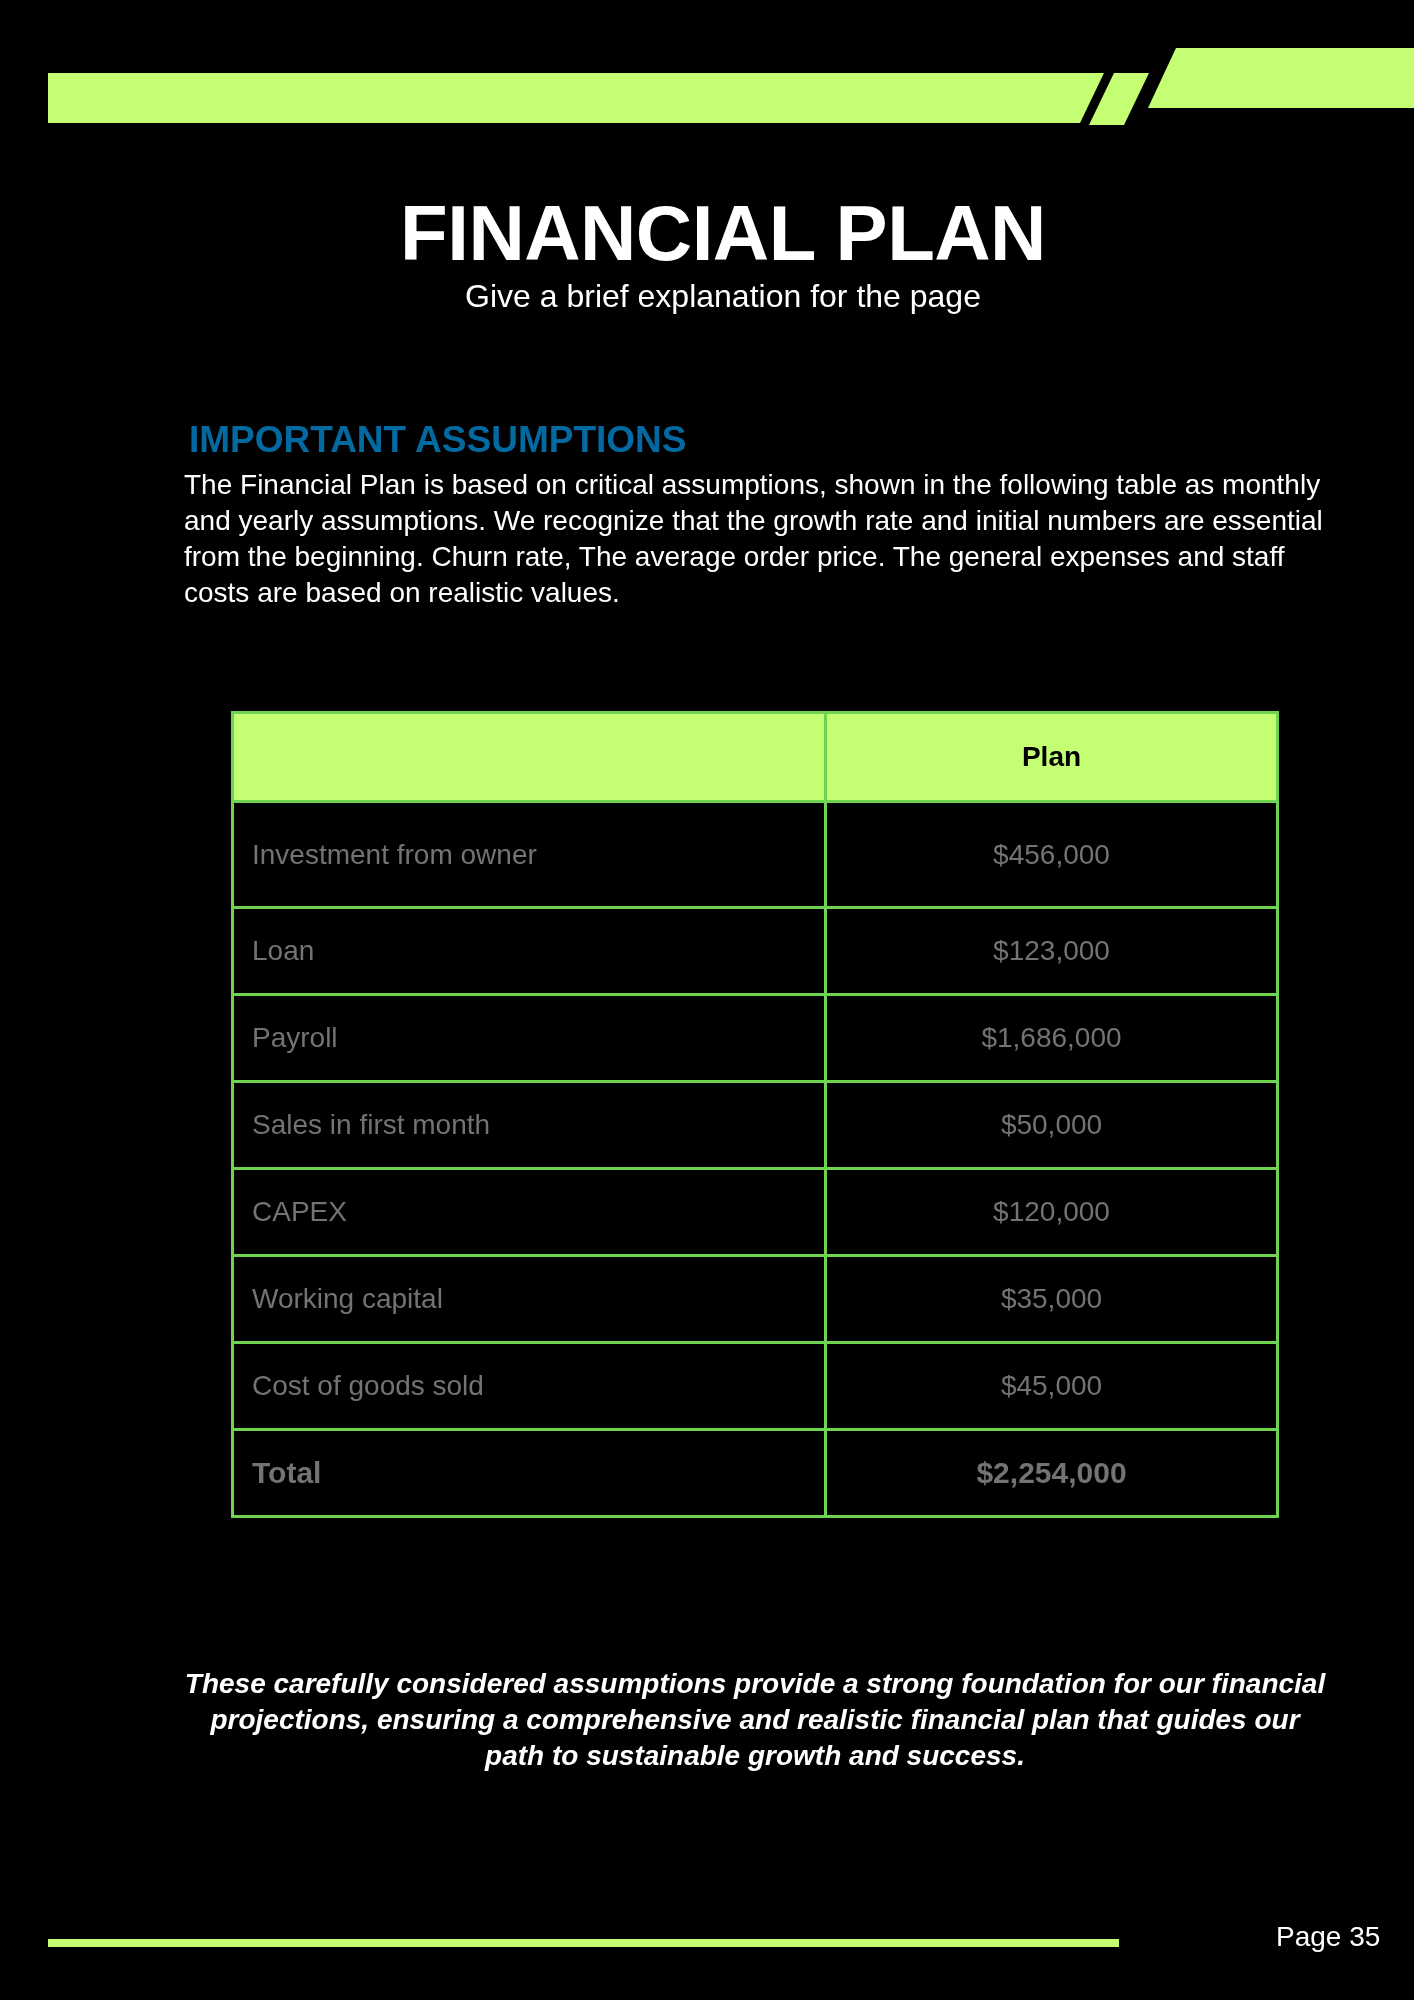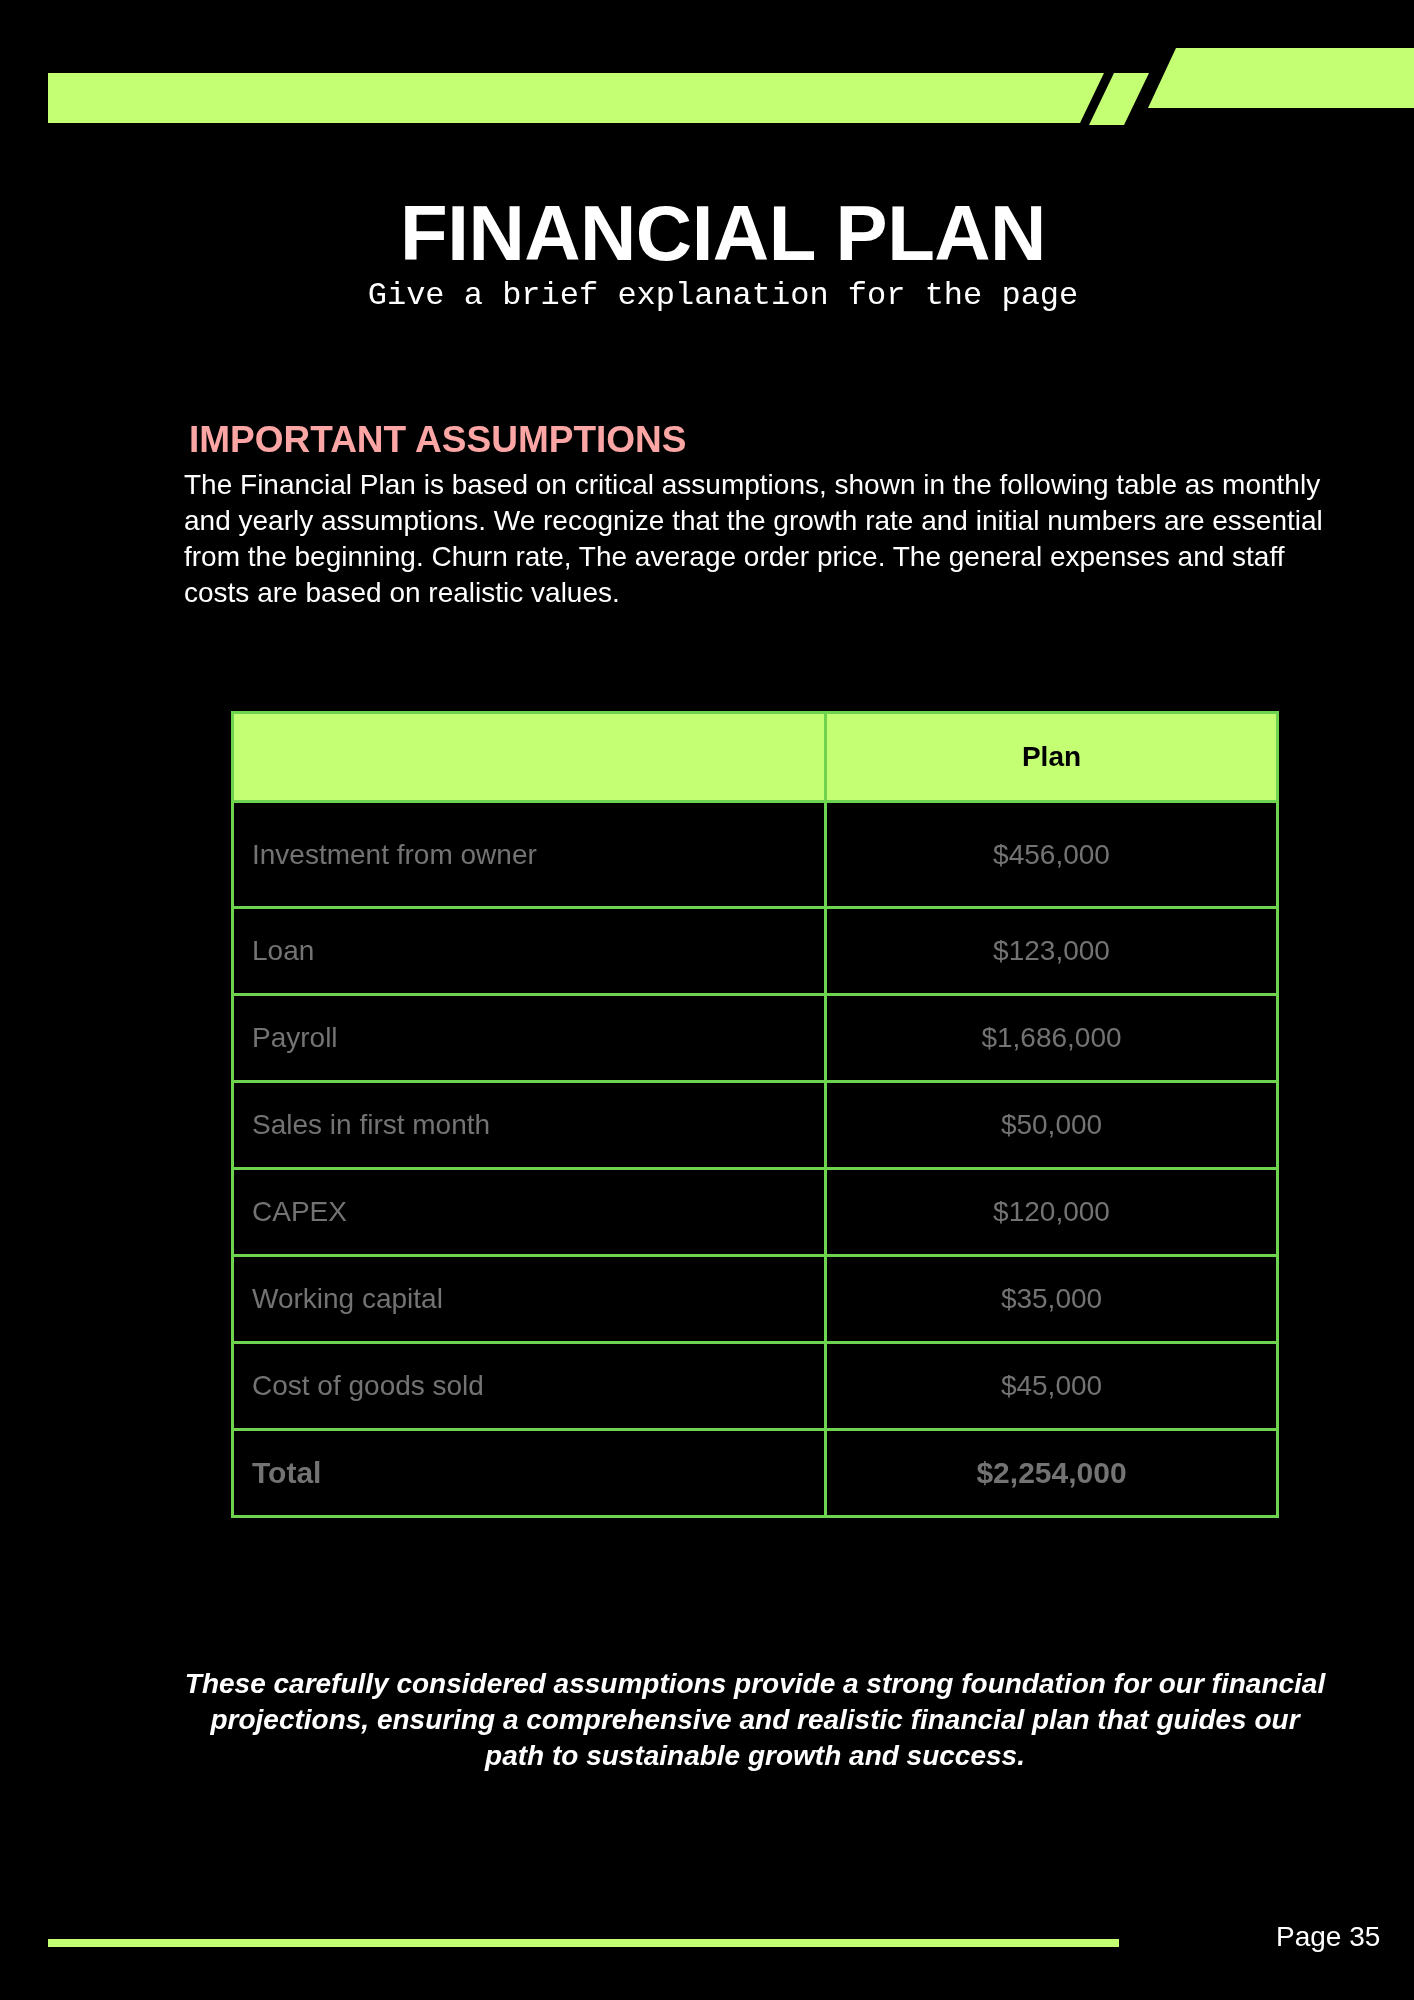--- a/index.html
+++ b/index.html
@@ -23,27 +23,27 @@
       left: 0; top: 1891px; width: 1071px; height: 8px;
     }
 
     .page-title {
       position: absolute; left: 0; width: 1350px; top: 140px;
       text-align: center; font-weight: 700; font-size: 78px; letter-spacing: -0.5px;
       line-height: 90px;
     }
     .page-subtitle {
       position: absolute; left: 0; width: 1350px; top: 228px;
-      text-align: center; font-size: 32px; line-height: 40px; font-family: Liberation Mono, monospace;
+      text-align: center; font-size: 32px; line-height: 40px;
     }
 
     .section-heading {
       position: absolute; left: 141px; top: 370px;
       font-weight: 700; font-size: 37px; line-height: 44px;
-      color: #fca5a5;
+      color: #0369a1;
     }
     .section-body {
       position: absolute; left: 136px; top: 419px; width: 1150px;
       font-size: 28px; line-height: 36px;
     }
 
     .assumptions-table {
       position: absolute; left: 183px; top: 663px; width: 1048px;
       border-collapse: collapse;
     }

